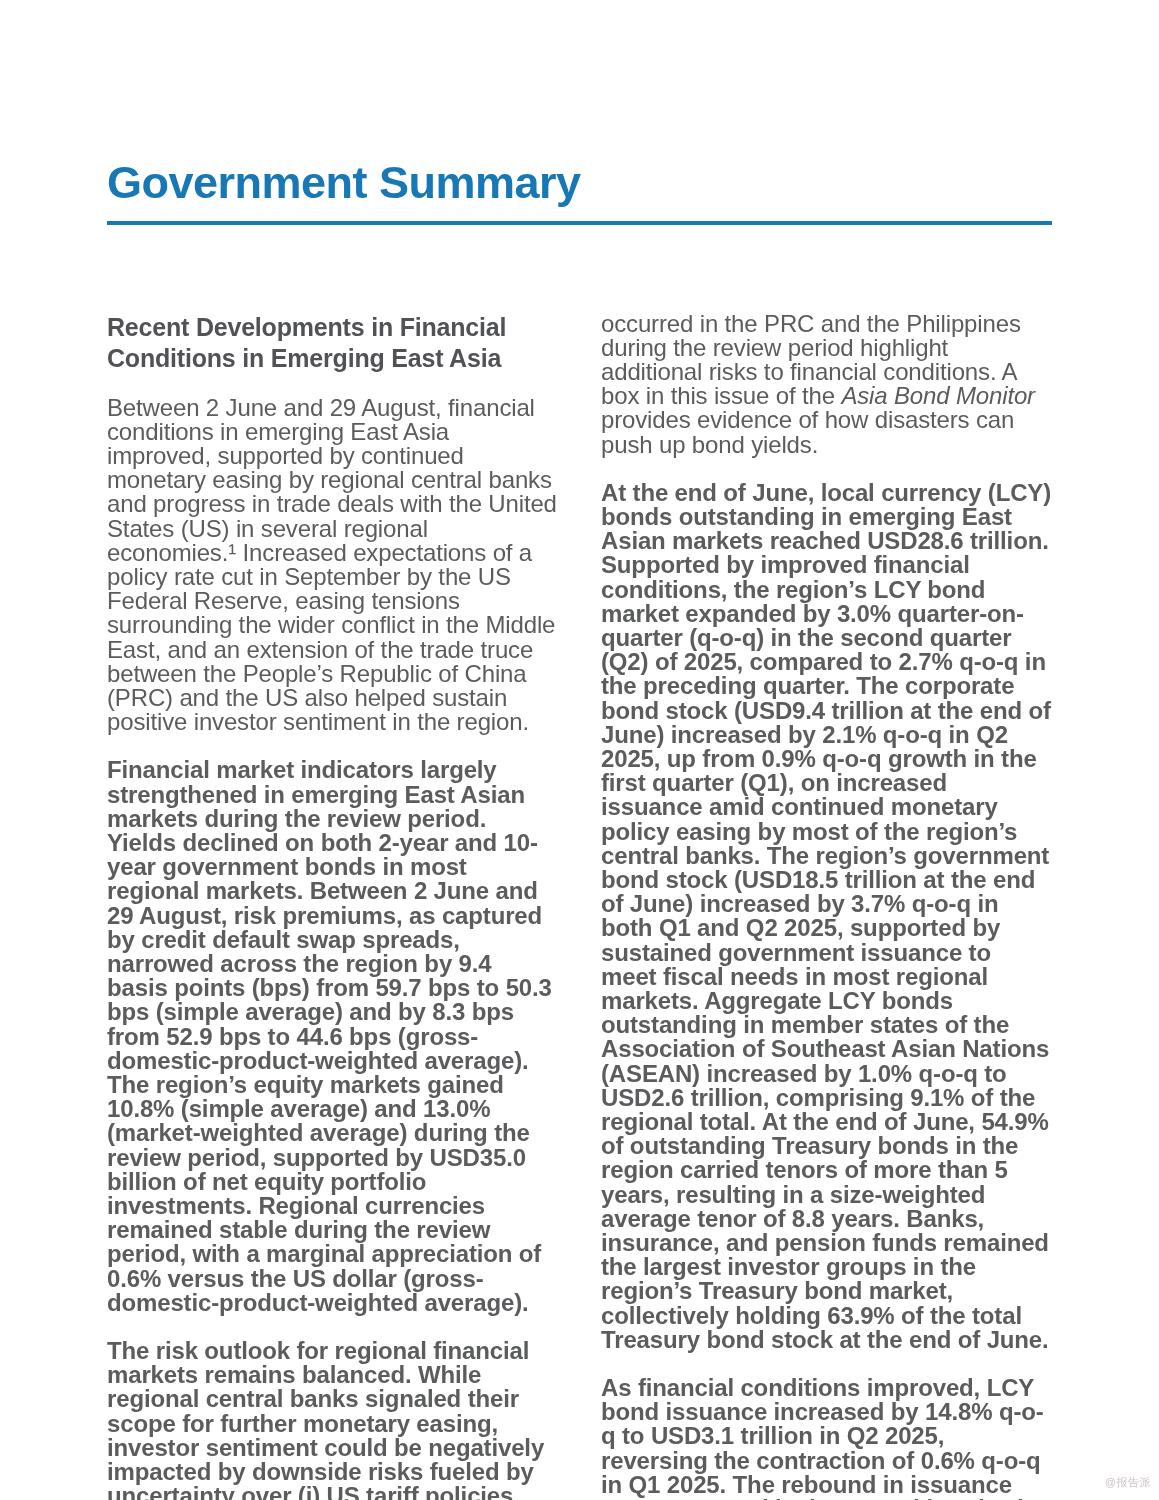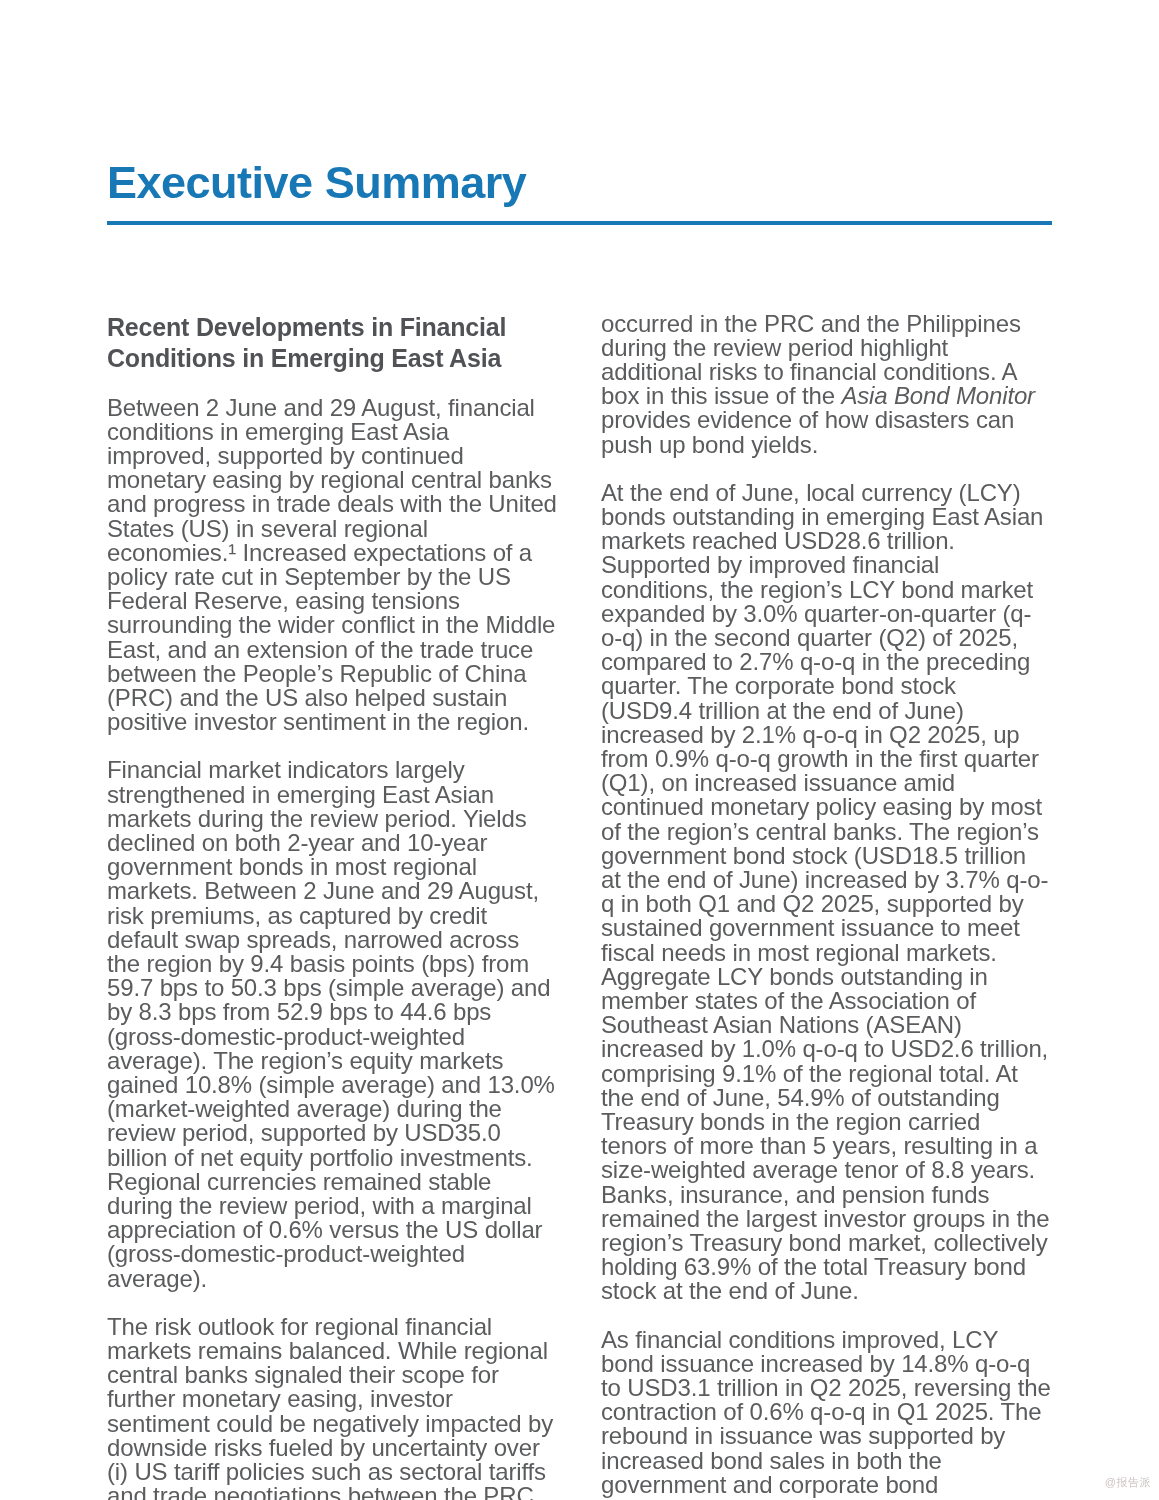--- a/index.html
+++ b/index.html
@@ -48,21 +48,21 @@
   }
   .left .section-heading { margin-bottom: 21px; }
   .right .section-heading { margin-top: 50px; margin-bottom: 22px; }
 
   .body-para {
     font-size: 24px;
     line-height: 24.2px;
     color: #5B5C5E;
     letter-spacing: -0.15px;
   }
-  .body-para + .body-para { margin-top: 24px; }
+  .body-para + .body-para { margin-top: 24px; font-weight: bold; }
 
   .italic { font-style: italic; }
 
   .footnote-area {
     position: absolute;
     left: 107px;
     top: 1383px;
     width: 960px;
   }
   .footnote-rule {
@@ -88,21 +88,21 @@
     font-size: 11px;
     color: #CDC4C4;
     letter-spacing: 0.5px;
   }
 </style>
 </head>
 <body>
 
 <div class="page">
 
-  <h1 class="page-title">Executive Summary</h1>
+  <h1 class="page-title">Government Summary</h1>
 
   <div class="title-rule"></div>
 
   <div class="columns">
 
     <div class="col left">
       <h2 class="section-heading">Recent Developments in Financial
 Conditions in Emerging East Asia</h2>
       <p class="body-para">Between 2 June and 29 August, financial conditions in emerging East Asia improved, supported by continued monetary easing by regional central banks and progress in trade deals with the United States (US) in several regional economies.¹ Increased expectations of a policy rate cut in September by the US Federal Reserve, easing tensions surrounding the wider conflict in the Middle East, and an extension of the trade truce between the People’s Republic of China (PRC) and the US also helped sustain positive investor sentiment in the region.</p>
       <p class="body-para">Financial market indicators largely strengthened in emerging East Asian markets during the review period. Yields declined on both 2-year and 10-year government bonds in most regional markets. Between 2 June and 29 August, risk premiums, as captured by credit default swap spreads, narrowed across the region by 9.4 basis points (bps) from 59.7 bps to 50.3 bps (simple average) and by 8.3 bps from 52.9 bps to 44.6 bps (gross-domestic-product-weighted average). The region’s equity markets gained 10.8% (simple average) and 13.0% (market-weighted average) during the review period, supported by USD35.0 billion of net equity portfolio investments. Regional currencies remained stable during the review period, with a marginal appreciation of 0.6% versus the US dollar (gross-domestic-product-weighted average).</p>

